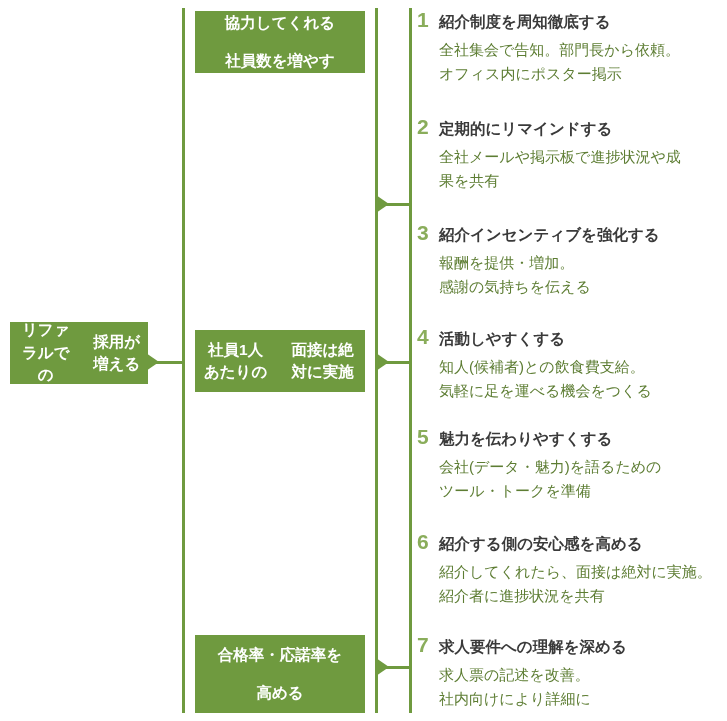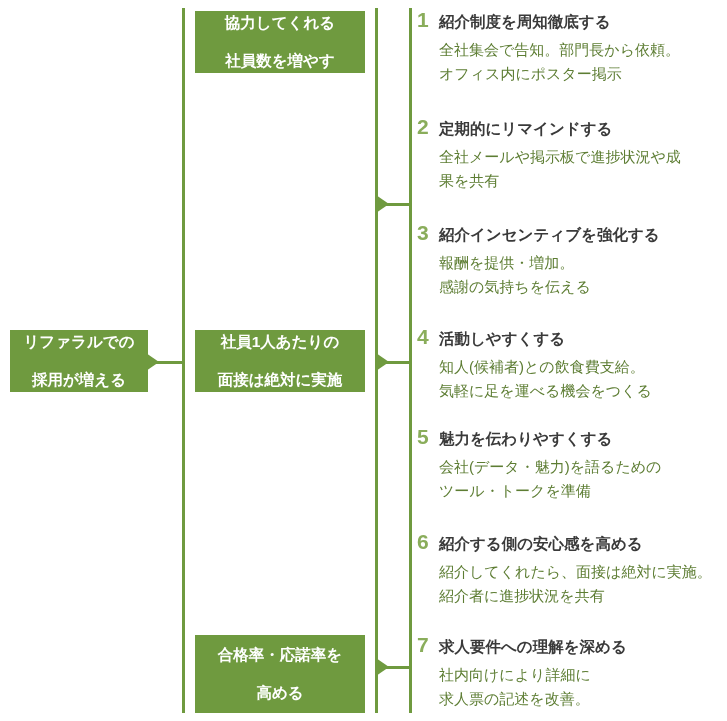--- a/index.html
+++ b/index.html
@@ -107,31 +107,31 @@
 
   <div class="hline" style="left:378px; top:203px; width:32px;"></div>
   <div class="arrow" style="left:376px; top:195px; transform:rotate(180deg);"></div>
 
   <div class="hline" style="left:378px; top:361px; width:32px;"></div>
   <div class="arrow" style="left:376px; top:353px; transform:rotate(180deg);"></div>
 
   <div class="hline" style="left:378px; top:666px; width:32px;"></div>
   <div class="arrow" style="left:376px; top:658px; transform:rotate(180deg);"></div>
 
-  <div class="gbox" style="left:10px; top:330px; width:138px; height:62px; flex-direction:column;">
+  <div class="gbox" style="left:10px; top:322px; width:138px; height:62px; flex-direction:row;">
     <span>リファラルでの</span>
     <span>採用が増える</span>
   </div>
 
   <div class="gbox" style="left:195px; top:11px; width:170px; height:62px; flex-direction:column;">
     <span>協力してくれる</span>
     <span>社員数を増やす</span>
   </div>
 
-  <div class="gbox" style="left:195px; top:330px; width:170px; height:62px; flex-direction:column;">
+  <div class="gbox" style="left:195px; top:330px; width:170px; height:62px; flex-direction:row;">
     <span>社員1人あたりの</span>
     <span>面接は絶対に実施</span>
   </div>
 
   <div class="gbox" style="left:195px; top:635px; width:170px; height:78px; flex-direction:column;">
     <span>合格率・応諾率を</span>
     <span>高める</span>
   </div>
 
   <div class="item" style="top:8px;">
@@ -199,18 +199,18 @@
       <div>紹介者に進捗状況を共有</div>
     </div>
   </div>
 
   <div class="item" style="top:633px;">
     <div class="row">
       <div class="num">7</div>
       <div class="head">求人要件への理解を深める</div>
     </div>
     <div class="desc">
+      <div>求人票の記述を改善。</div>
       <div>社内向けにより詳細に</div>
-      <div>求人票の記述を改善。</div>
     </div>
   </div>
 
 </div>
 
 </body></html>

